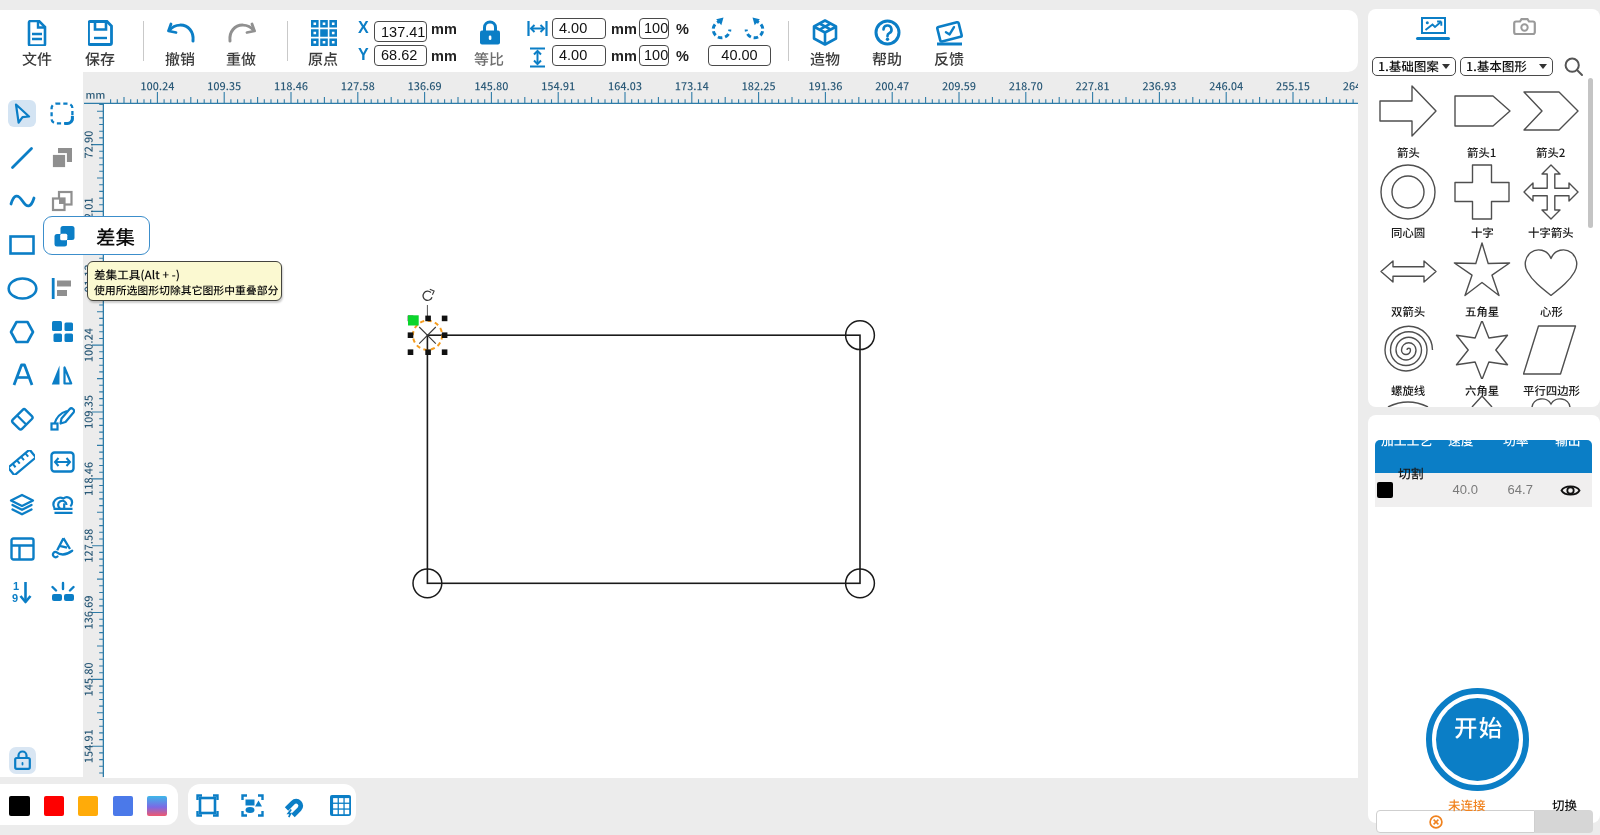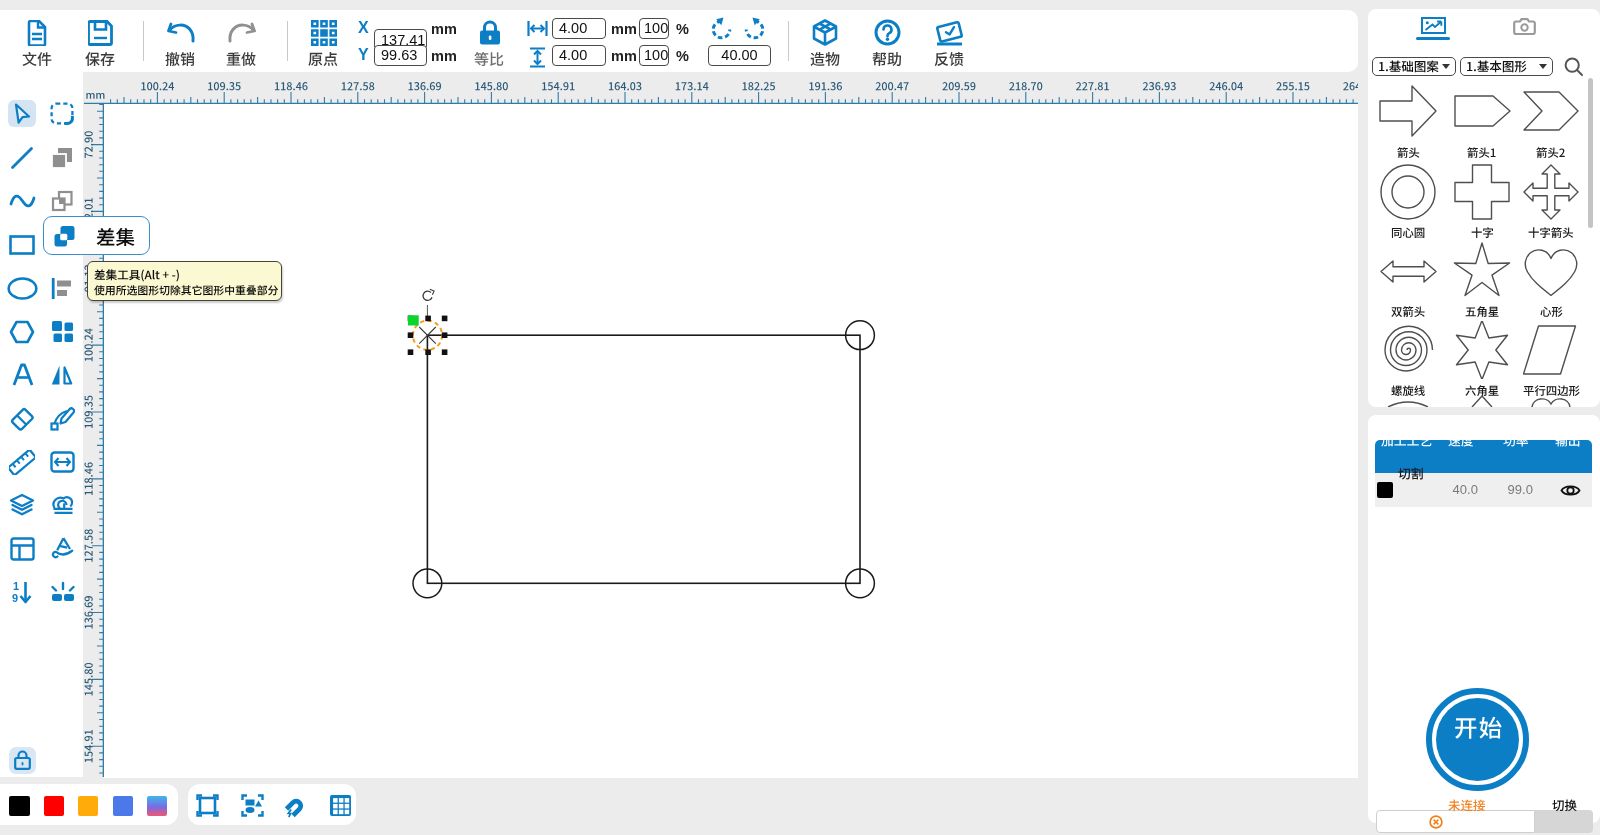--- a/index.html
+++ b/index.html
@@ -50,24 +50,24 @@
     <g fill="#0b7ec6">
       <path d="M0 0h7.6v7.6H0z M9.2 0h7.6v7.6H9.2z M18.4 0h7.6v7.6h-7.6z M0 9.2h7.6v7.6H0z M9.2 9.2h7.6v7.6H9.2z M18.4 9.2h7.6v7.6h-7.6z M0 18.4h7.6v7.6H0z M9.2 18.4h7.6v7.6H9.2z M18.4 18.4h7.6v7.6h-7.6z"></path>
     </g>
     <g fill="#fff">
       <path d="M2.5 2.5h2.6v2.6H2.5z M11.7 2.5h2.6v2.6h-2.6z M20.9 2.5h2.6v2.6h-2.6z M2.5 11.7h2.6v2.6H2.5z M20.9 11.7h2.6v2.6h-2.6z M2.5 20.9h2.6v2.6H2.5z M11.7 20.9h2.6v2.6h-2.6z M20.9 20.9h2.6v2.6h-2.6z"></path>
     </g>
   </svg>
   <div class="lbl abs" style="left:303px;top:46px;width:40px;"></div>
 
   <div class="abs" style="left:358px;top:7px;width:16px;font-size:16px;font-weight:bold;color:#0b7ec6;">X</div>
-  <div class="inp" style="left:374px;top:17px;width:53px;height:21px;">137.41</div>
+  <div class="inp" style="left:374px;top:9px;width:53px;height:21px;">137.41</div>
   <div class="abs" style="left:431px;top:8.5px;font-size:14.5px;font-weight:600;color:#222;">mm</div>
   <div class="abs" style="left:358px;top:34px;width:16px;font-size:16px;font-weight:bold;color:#0b7ec6;">Y</div>
-  <div class="inp" style="left:374px;top:32.5px;width:53px;height:21px;">99.63</div>
+  <div class="inp" style="left:374px;top:32.5px;width:53px;height:21px;">68.62</div>
   <div class="abs" style="left:431px;top:35.5px;font-size:14.5px;font-weight:600;color:#222;">mm</div>
 
   <svg class="abs" style="left:478px;top:8px;" width="24" height="26" viewBox="0 0 24 26">
     <rect x="2" y="10.5" width="20" height="14" rx="2" fill="#0b7ec6"></rect>
     <path d="M6.5 11 v-3.5 a5.5 5.5 0 0 1 11 0 V11" fill="none" stroke="#0b7ec6" stroke-width="3"></path>
     <rect x="10.8" y="15.5" width="2.6" height="4.5" rx="1.3" fill="#fff"></rect>
   </svg>
   <div class="lbl abs" style="left:469px;top:46px;width:40px;color:#6e6e6e;"></div>
 
   <svg class="abs" style="left:527px;top:7.5px;" width="21" height="17" viewBox="0 0 21 17">
@@ -647,21 +647,21 @@
   <div class="abs" style="left:6.6px;top:9.3px;width:217.4px;height:33.1px;background:#0b7ec6;border-radius:5px 5px 0 0;color:#fff;font-size:13.5px;font-weight:500;">
     <span class="abs" style="left:5.7px;top:8px;"></span>
     <span class="abs" style="left:72px;top:8px;width:29px;"></span>
     <span class="abs" style="left:127px;top:8px;width:29px;"></span>
     <span class="abs" style="left:179px;top:8px;width:29px;"></span>
   </div>
   <div class="abs" style="left:6.6px;top:42.4px;width:217.4px;height:33.3px;background:#f0efef;font-size:13px;color:#191919;">
     <div class="abs" style="left:2.6px;top:9px;width:15.5px;height:15.5px;background:#000;border-radius:2px;"></div>
     <span class="abs" style="left:23px;top:8.5px;font-weight:500;"></span>
     <span class="abs" style="left:78px;top:8.5px;color:#7a7a7a;">40.0</span>
-    <span class="abs" style="left:133px;top:8.5px;color:#7a7a7a;">99.0</span>
+    <span class="abs" style="left:133px;top:8.5px;color:#7a7a7a;">64.7</span>
     <svg class="abs" style="left:185px;top:10.5px;" width="21" height="13" viewBox="0 0 21 13">
       <path d="M1.5 6.5 C4.5 1 16.5 1 19.5 6.5 C16.5 12 4.5 12 1.5 6.5 Z" fill="none" stroke="#111" stroke-width="1.8"></path>
       <circle cx="10.5" cy="6.5" r="3.2" fill="none" stroke="#111" stroke-width="1.8"></circle>
     </svg>
   </div>
 
   <div class="abs" style="left:58.3px;top:257.3px;width:102.5px;height:102.5px;border-radius:50%;border:6px solid #0b7ec6;background:#fff;box-sizing:border-box;"></div>
   <div class="abs" style="left:67.9px;top:266.9px;width:83.3px;height:83.3px;border-radius:50%;background:#0b7ec6;"></div>
 
   <div class="abs" style="left:8px;top:378.8px;width:159.4px;height:23.2px;background:#fff;border:1px solid #cfcfcf;border-radius:4px 0 0 4px;"></div>

